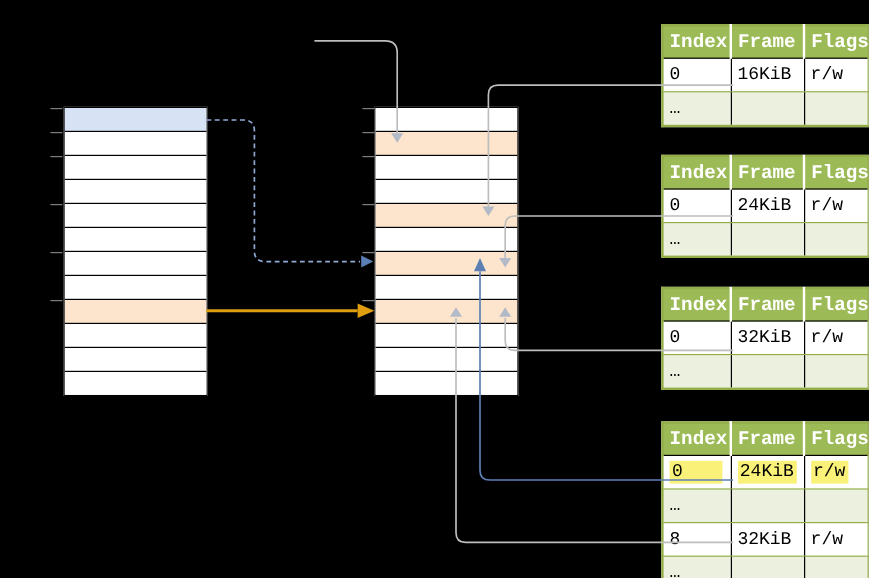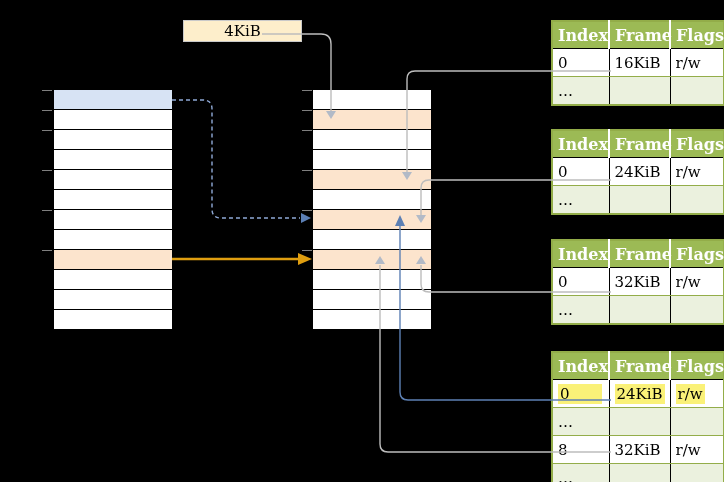--- a/index.html
+++ b/index.html
@@ -24,21 +24,21 @@
   .mrow{height:19px;border-bottom:1px solid #000;background:#fff;}
   .mrow:last-child{border-bottom:none;}
   .mrow.blue{background:var(--blue-row,#d7e3f4);}
   .mrow.peach{background:var(--peach,#fce4cd);}
   .tick{position:absolute;width:10px;height:1px;background:var(--tick,#7f7f7f);}
   
   .pt{
     position:absolute;left:551px;width:172px;
     border-collapse:collapse;table-layout:fixed;
     border:2px solid var(--green-border,#93ad49);
-    background:#fff;color:#000;font-size:15px;
+    background:#fff;color:#000;font-size:15px;font-family:Liberation Mono, monospace;
   }
   .pt th{
     background:var(--green-header,#9cba55);color:#fff;font-weight:bold;
     font-size:16px;text-align:left;height:26px;padding:0 0 0 5px;
     border-right:2px solid #fff;border-bottom:1px solid #000;
   }
   .pt th:last-child{border-right:none;}
   .pt td{
     height:27px;padding:0 0 0 5px;background:#fff;
     border-right:1px solid #000;border-bottom:1px solid var(--green-border,#93ad49);
@@ -49,23 +49,20 @@
   .hl{background:var(--yellow-highlight,#faf178);padding:1px 2px;}
   .hl-wide{display:inline-block;min-width:40px;}
   
   #overlay{position:absolute;left:0;top:0;z-index:5;pointer-events:none;}
 </style>
 </head>
 <body>
 
 <div id="stage" style="--background: #000000; --green-header: #9cba55; --green-border: #93ad49; --light-green-row: #ebf1de; --cream: #fdeecb; --cream-border: #c9c9c9; --peach: #fce4cd; --blue-row: #d7e3f4; --yellow-highlight: #faf178; --gray-line: #bdbdbd; --gray-head: #b2bac7; --blue-line: #5d80b4; --dashed-blue: #8fa9d6; --dashed-head: #5b7fb5; --orange: #df9e10; --tick: #7f7f7f;">
 
-  <div class="psbox">
-    <span>4KiB</span>
-  </div>
 
   <div id="vm" class="memtable">
       <div class="mrow blue"></div>
       <div class="mrow white"></div>
       <div class="mrow white"></div>
       <div class="mrow white"></div>
       <div class="mrow white"></div>
       <div class="mrow white"></div>
       <div class="mrow white"></div>
       <div class="mrow white"></div>

